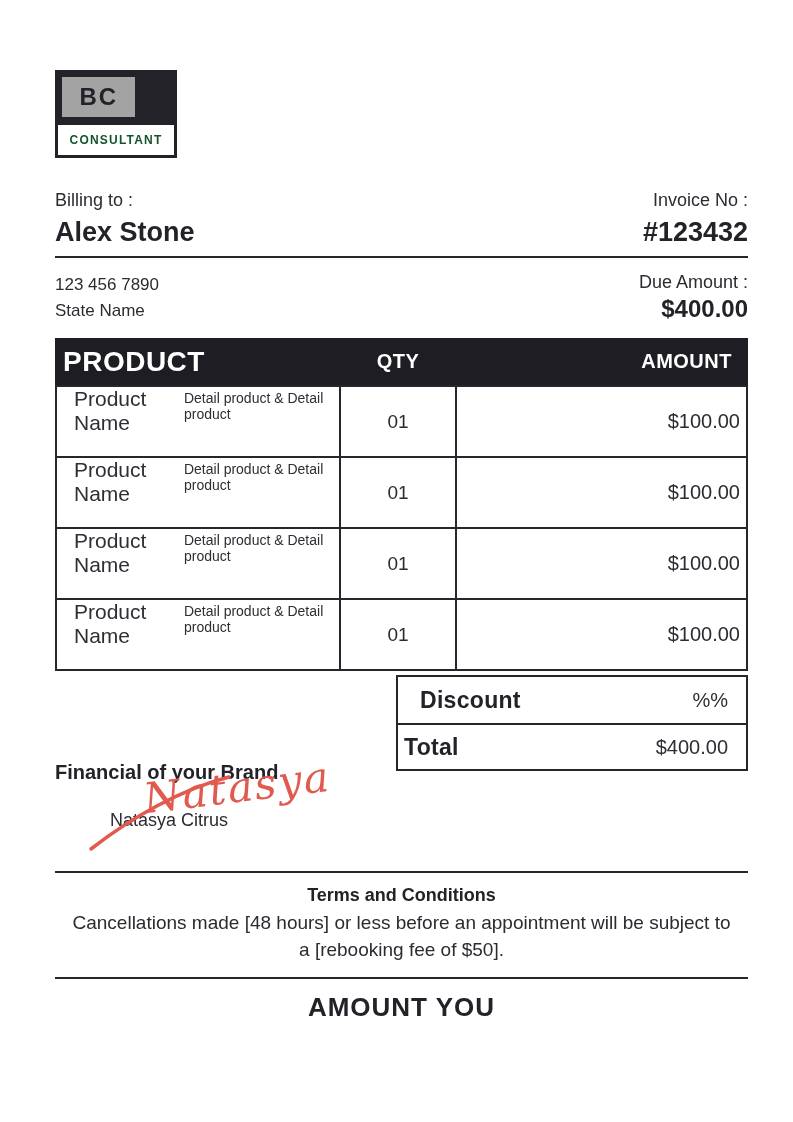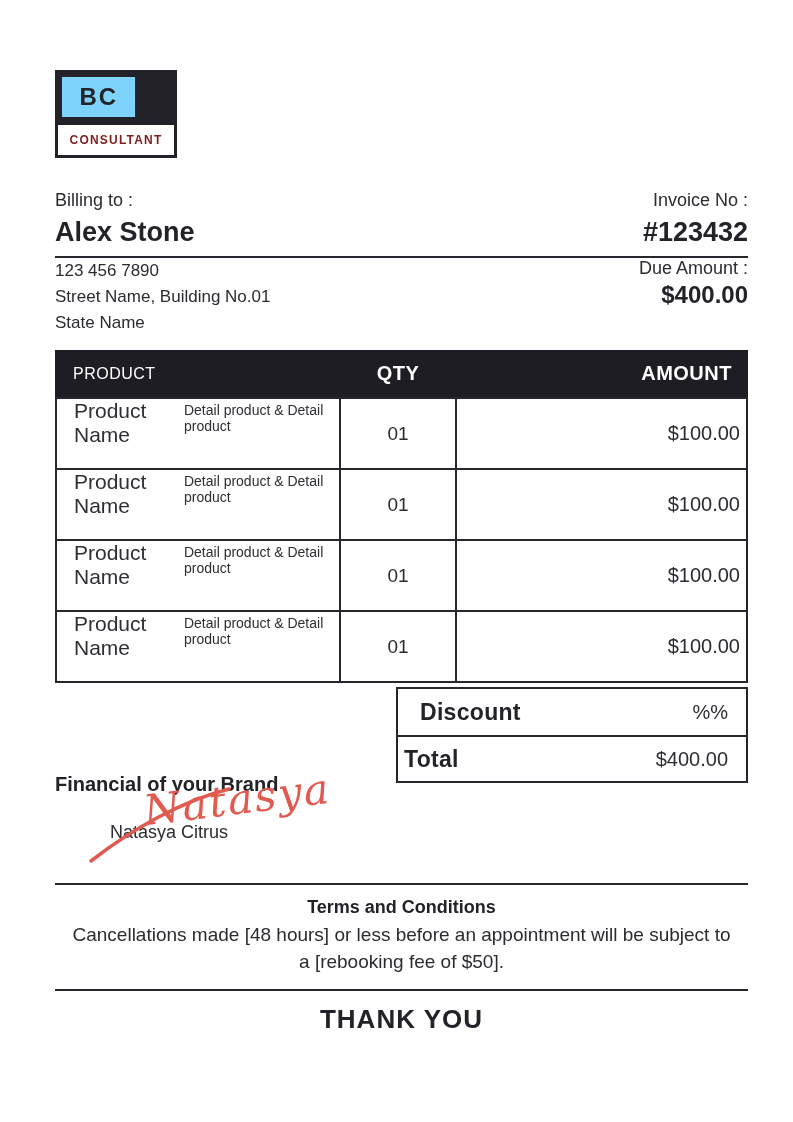--- a/index.html
+++ b/index.html
@@ -15,48 +15,48 @@
 
   
   .header-row { display: flex; justify-content: space-between; align-items: flex-start; margin-top: 60px; }
   .invoice-title {
     font-size: 60px; font-weight: bold; letter-spacing: 0.5px;
     color: #222228; line-height: 1.05;
   }
   .logo { width: 122px; margin-top: 10px; border: 3px solid #222228; }
   .logo-top { background: #222228; height: 48px; padding: 4px; display: flex; }
   .logo-bc-box {
-    background: #7dd3fc; width: 68%; height: 100%;
+    background: #a3a3a3; width: 68%; height: 100%;
     display: flex; align-items: center; justify-content: center;
     font-size: 24px; font-weight: bold; letter-spacing: 2px; color: #222228;
   }
   .logo-bottom {
     background: #ffffff; border-top: 4px solid #222228; height: 34px;
     display: flex; align-items: center; justify-content: center;
-    font-size: 12px; font-weight: bold; letter-spacing: 1.2px; color: #7f1d1d;
+    font-size: 12px; font-weight: bold; letter-spacing: 1.2px; color: #14532d;
   }
 
   
   .billing-row { display: flex; justify-content: space-between; margin-top: 32px; }
   .label { font-size: 18px; color: #2b2b31; }
   .big-name { font-size: 27px; font-weight: bold; color: #222228; margin-top: 6px; }
   .right-col { text-align: right; }
   .divider { border: none; border-top: 2px solid #26262c; margin-top: 8px; }
-  .address-row { display: flex; justify-content: space-between; }
+  .address-row { display: flex; justify-content: space-between; margin-top: 14px; }
   .address div { font-size: 17px; line-height: 26px; color: #2b2b31; }
   .due-amount { font-size: 24px; font-weight: bold; color: #222228; margin-top: 2px; }
 
   
   .invoice-table { margin-top: 16px; border: 2px solid #26262c; border-top: none; }
   .t-head {
     display: grid; grid-template-columns: 41% 17% 42%;
     background: #1d1d23; color: #ffffff; height: 47px; align-items: center;
     margin: -2px; margin-bottom: 0;
   }
-  .t-head .h-product { font-size: 16px; font-weight: normal; letter-spacing: 0.5px; padding-left: 18px; }
+  .t-head .h-product { font-size: 28px; font-weight: bold; letter-spacing: 0.5px; padding-left: 8px; }
   .t-head .h-qty { font-size: 20px; font-weight: bold; letter-spacing: 0.5px; text-align: center; }
   .t-head .h-amount { font-size: 20px; font-weight: bold; letter-spacing: 0.5px; text-align: right; padding-right: 16px; }
   .t-row {
     display: grid; grid-template-columns: 41% 17% 42%;
     height: 71px; border-top: 2px solid #26262c;
   }
   .t-row:first-of-type { border-top: none; }
   .cell-product { display: flex; flex-direction: row; justify-content: center; padding-left: 17px; }
   .p-name { font-size: 21px; color: #2e2e34; }
   .p-detail { font-size: 14px; color: #2e2e34; margin-top: 3px; }
@@ -119,21 +119,20 @@
       <div class="label">Invoice No :</div>
       <div class="big-name">#123432</div>
     </div>
   </div>
 
   <hr class="divider">
 
   <div class="address-row">
     <div class="address">
       <div>123 456 7890</div>
-      <div>Street Name, Building No.01</div>
       <div>State Name</div>
     </div>
     <div class="right-col">
       <div class="label">Due Amount :</div>
       <div class="due-amount">$400.00</div>
     </div>
   </div>
 
   <div class="invoice-table">
     <div class="t-head">
@@ -196,15 +195,15 @@
       <path d="M4,76 C 45,44 95,16 142,4" stroke="#e05a50" stroke-width="3.5" fill="none" stroke-linecap="round"></path>
     </svg>
     <div class="sig-script">Natasya</div>
     <div class="sig-name">Natasya Citrus</div>
   </div>
 
   <hr class="footer-divider terms-divider-top">
   <div class="terms-title">Terms and Conditions</div>
   <div class="terms-body">Cancellations made [48 hours] or less before an appointment will be subject to a [rebooking fee of $50].</div>
   <hr class="footer-divider terms-divider-bottom">
-  <div class="thank-you">THANK YOU</div>
+  <div class="thank-you">AMOUNT YOU</div>
 
 </div>
 
 </body></html>

